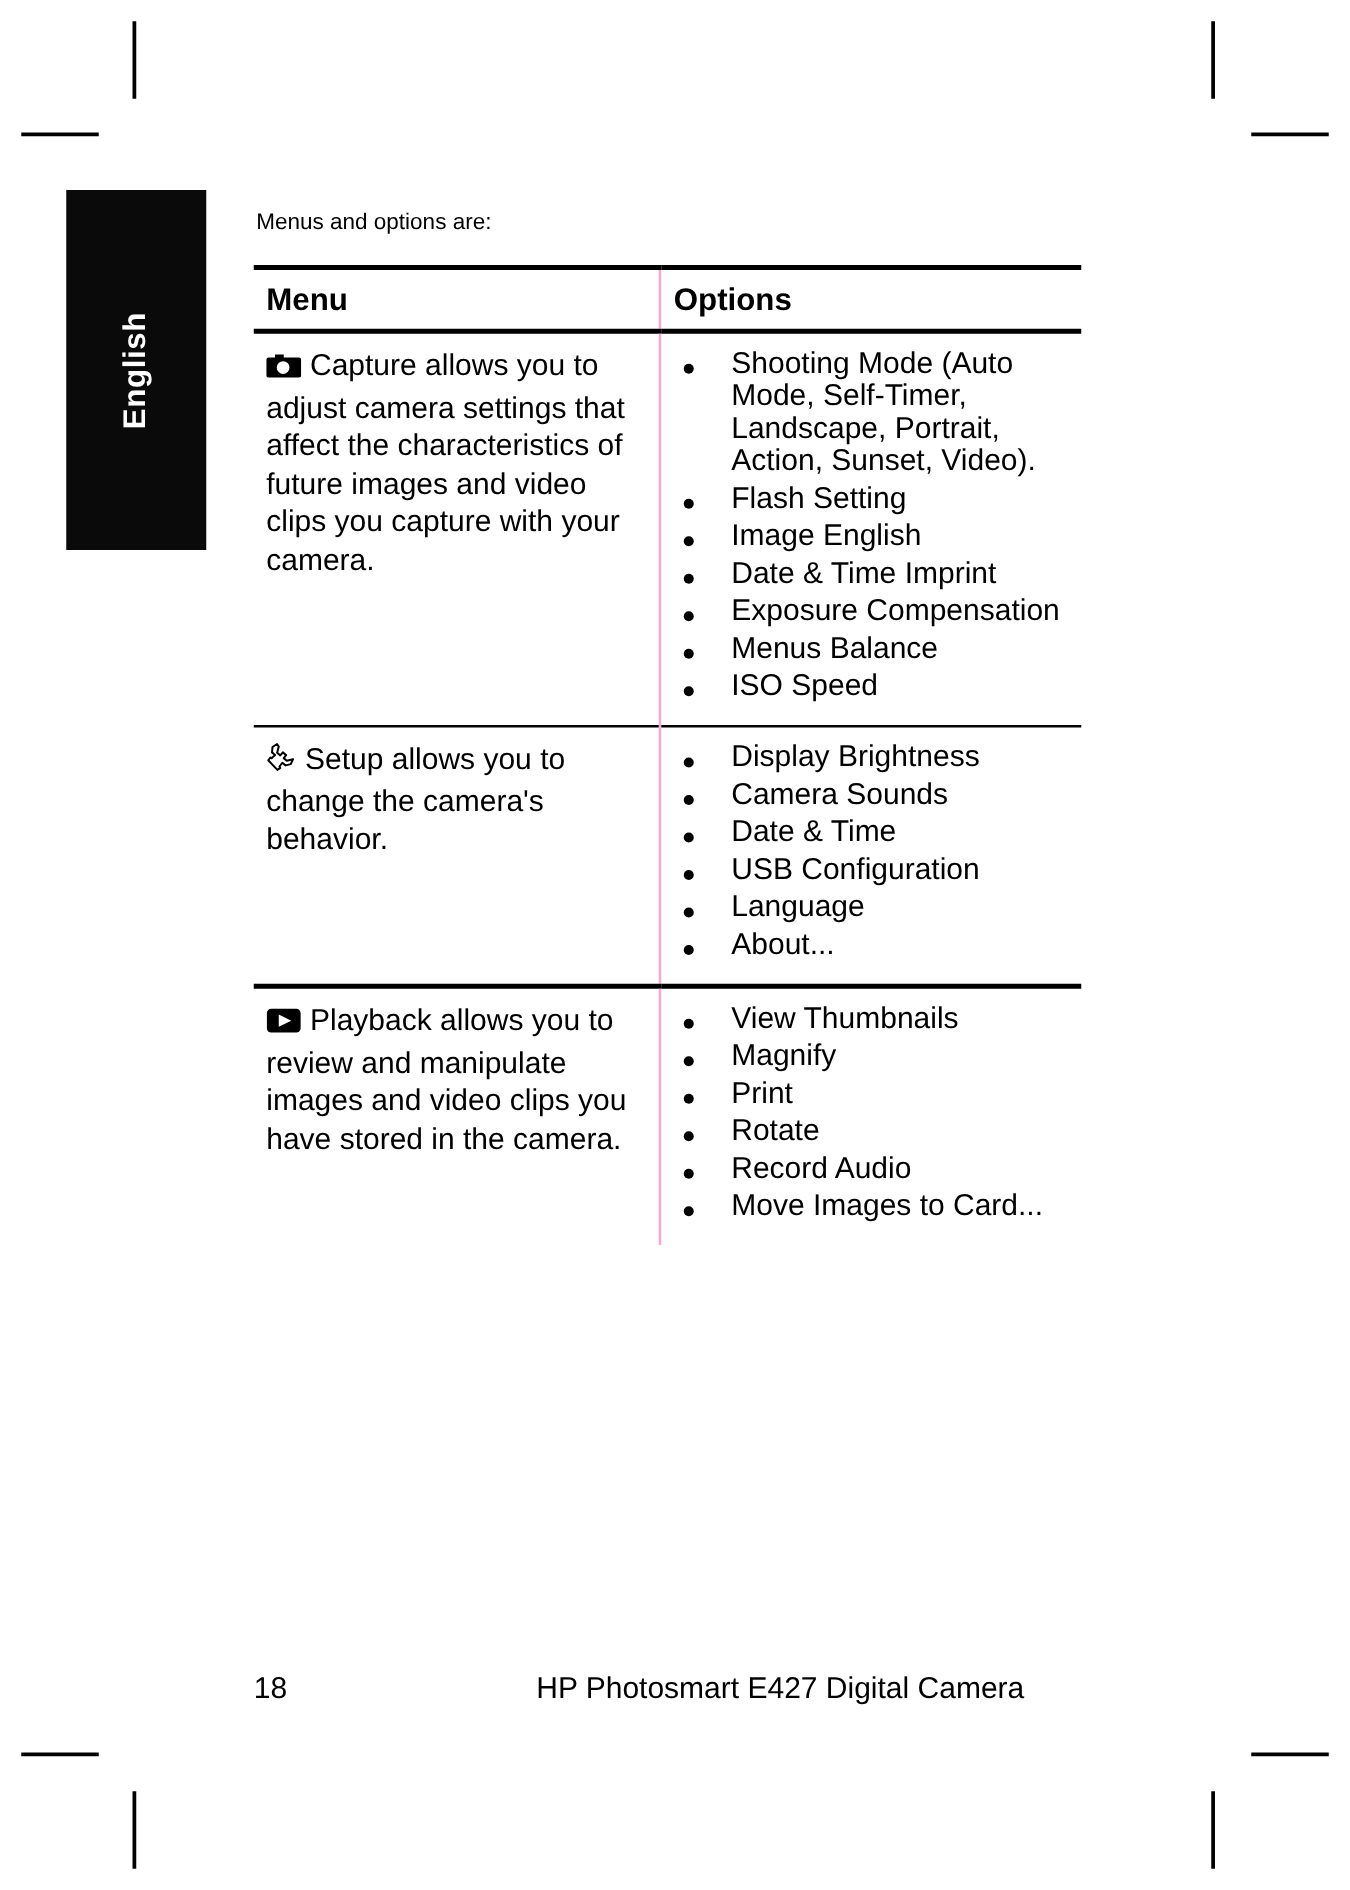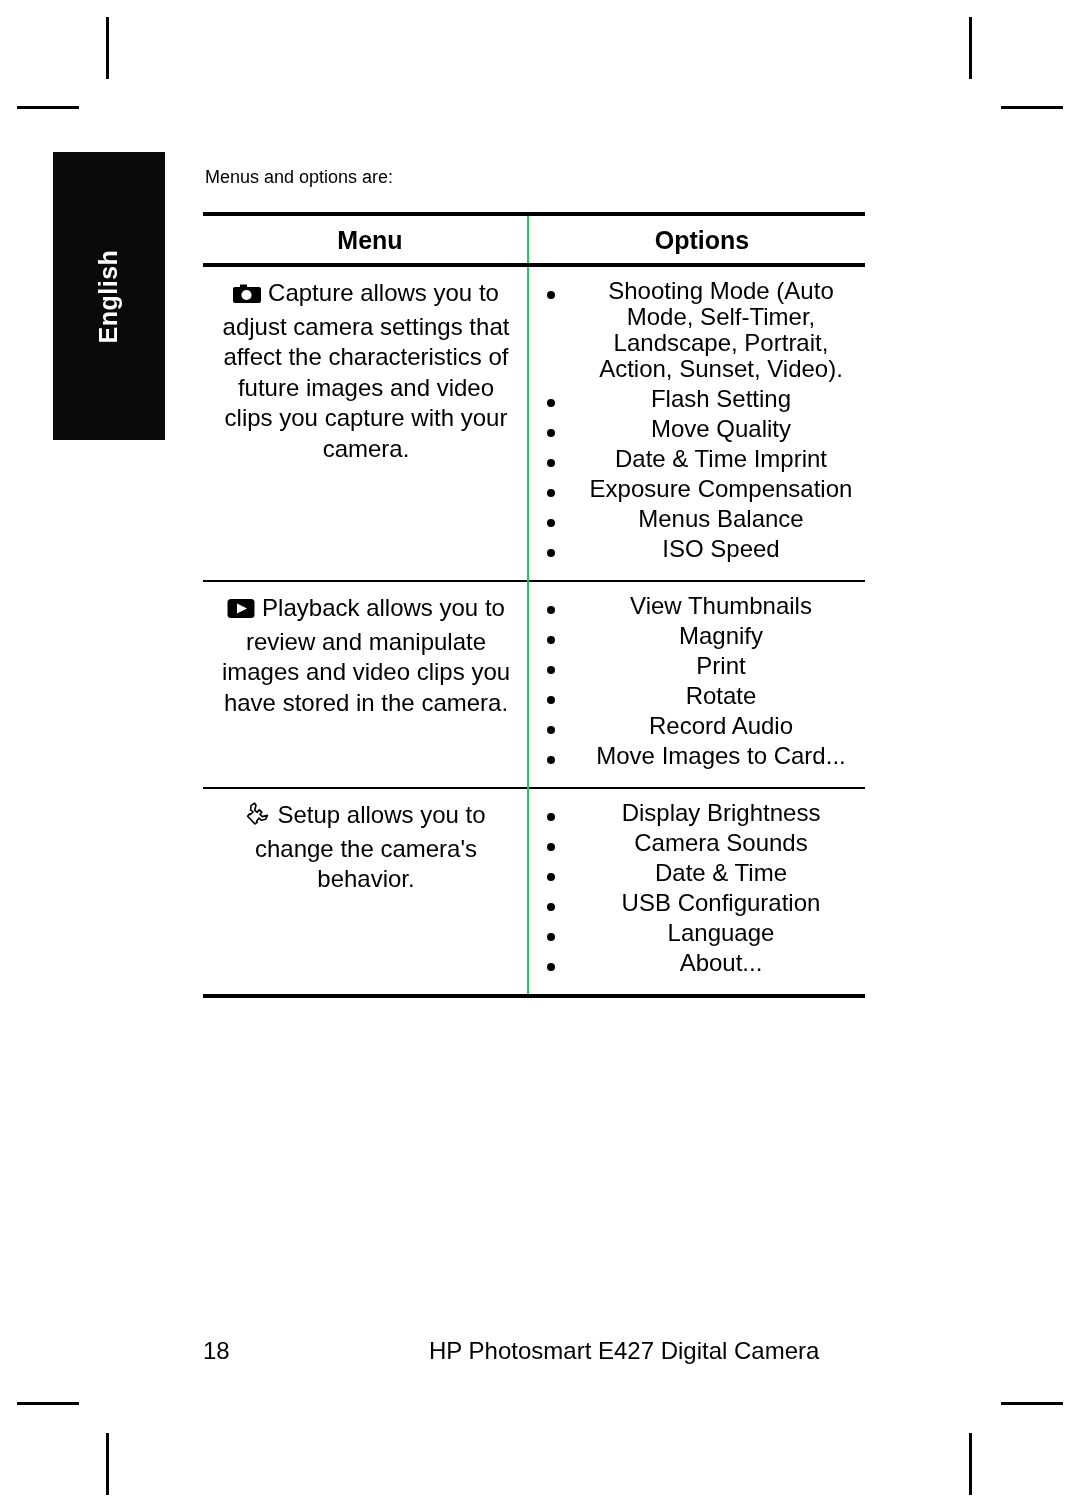--- a/index.html
+++ b/index.html
@@ -66,34 +66,34 @@
     border-collapse: collapse;
     table-layout: fixed;
   }
   .menu-table col.c-menu { width: 325px; }
   .menu-table col.c-opts { width: 337px; }
 
   .menu-table th,
   .menu-table td {
     vertical-align: top;
     padding: 0;
-    text-align: center;
+    text-align: left;
   }
 
   .menu-table thead th {
     border-top: 4px solid #000;
     border-bottom: 4px solid #000;
     font-size: 25px;
     font-weight: bold;
     padding: 9px 0 8px 10px;
     line-height: 30px;
   }
   .menu-table thead th.col-opts,
   .menu-table tbody td.col-opts {
-    border-left: 2px solid #22c55e;
+    border-left: 2px solid #f9a8d4;
   }
 
   .menu-table tbody td {
     padding: 11px 8px 14px 10px;
     font-size: 24px;
     line-height: 30.5px;
   }
   .menu-table tbody tr.sep td { border-top: 2px solid #000; }
   .menu-table tbody tr.last td { border-bottom: 4px solid #000; }
 
@@ -191,25 +191,47 @@
               <path d="M2 4 h5 V1.5 h7 V4 h12 a2 2 0 0 1 2 2 v12 a2 2 0 0 1 -2 2 H2 a2 2 0 0 1 -2 -2 V6 a2 2 0 0 1 2 -2 z" fill="#000"></path>
               <circle cx="13.5" cy="12" r="5.1" fill="#fff"></circle>
             </svg>
           </span><span class="menu-name">Capture</span><span> allows you to adjust camera settings that affect the characteristics of future images and video clips you capture with your camera.</span>
         </span>
       </td>
       <td class="col-opts">
         <ul class="opts">
           <li><span class="bullet"></span><span>Shooting Mode (Auto Mode, Self-Timer, Landscape, Portrait, Action, Sunset, Video).</span></li>
           <li><span class="bullet"></span><span>Flash Setting</span></li>
-          <li><span class="bullet"></span><span>Move Quality</span></li>
+          <li><span class="bullet"></span><span>Image English</span></li>
           <li><span class="bullet"></span><span>Date &amp; Time Imprint</span></li>
           <li><span class="bullet"></span><span>Exposure Compensation</span></li>
           <li><span class="bullet"></span><span>Menus Balance</span></li>
           <li><span class="bullet"></span><span>ISO Speed</span></li>
+        </ul>
+      </td>
+    </tr>
+
+    <tr class="sep last">
+      <td class="col-menu">
+        <span class="menu-cell-text">
+          <span class="icon-inline">
+            <svg width="24" height="24" viewBox="0 0 24 24" aria-hidden="true">
+              <path d="M8.6 1.2 L5.0 3.6 L4.6 7.9 L7.1 10.0 L4.2 12.6 L3.3 12.0 L1.6 14.2 L8.9 21.9 L11.2 20.3 L10.6 19.2 L12.9 16.2 L15.5 18.3 L19.6 17.3 L21.4 13.4 L16.4 14.6 L14.0 12.5 L15.9 10.1 L13.3 7.9 L11.2 10.3 L8.7 8.2 L10.0 3.3 Z" fill="none" stroke="#000" stroke-width="1.6" stroke-linejoin="round"></path>
+            </svg>
+          </span><span class="menu-name">Setup</span><span> allows you to change the camera's behavior.</span>
+        </span>
+      </td>
+      <td class="col-opts">
+        <ul class="opts">
+          <li><span class="bullet"></span><span>Display Brightness</span></li>
+          <li><span class="bullet"></span><span>Camera Sounds</span></li>
+          <li><span class="bullet"></span><span>Date &amp; Time</span></li>
+          <li><span class="bullet"></span><span>USB Configuration</span></li>
+          <li><span class="bullet"></span><span>Language</span></li>
+          <li><span class="bullet"></span><span>About...</span></li>
         </ul>
       </td>
     </tr>
 
     <tr class="sep">
       <td class="col-menu">
         <span class="menu-cell-text">
           <span class="icon-inline">
             <svg width="28" height="21" viewBox="0 0 28 21" aria-hidden="true">
               <rect x="0.5" y="1" width="27" height="19" rx="3.5" fill="#000"></rect>
@@ -223,41 +245,19 @@
           <li><span class="bullet"></span><span>View Thumbnails</span></li>
           <li><span class="bullet"></span><span>Magnify</span></li>
           <li><span class="bullet"></span><span>Print</span></li>
           <li><span class="bullet"></span><span>Rotate</span></li>
           <li><span class="bullet"></span><span>Record Audio</span></li>
           <li><span class="bullet"></span><span>Move Images to Card...</span></li>
         </ul>
       </td>
     </tr>
 
-    <tr class="sep last">
-      <td class="col-menu">
-        <span class="menu-cell-text">
-          <span class="icon-inline">
-            <svg width="24" height="24" viewBox="0 0 24 24" aria-hidden="true">
-              <path d="M8.6 1.2 L5.0 3.6 L4.6 7.9 L7.1 10.0 L4.2 12.6 L3.3 12.0 L1.6 14.2 L8.9 21.9 L11.2 20.3 L10.6 19.2 L12.9 16.2 L15.5 18.3 L19.6 17.3 L21.4 13.4 L16.4 14.6 L14.0 12.5 L15.9 10.1 L13.3 7.9 L11.2 10.3 L8.7 8.2 L10.0 3.3 Z" fill="none" stroke="#000" stroke-width="1.6" stroke-linejoin="round"></path>
-            </svg>
-          </span><span class="menu-name">Setup</span><span> allows you to change the camera's behavior.</span>
-        </span>
-      </td>
-      <td class="col-opts">
-        <ul class="opts">
-          <li><span class="bullet"></span><span>Display Brightness</span></li>
-          <li><span class="bullet"></span><span>Camera Sounds</span></li>
-          <li><span class="bullet"></span><span>Date &amp; Time</span></li>
-          <li><span class="bullet"></span><span>USB Configuration</span></li>
-          <li><span class="bullet"></span><span>Language</span></li>
-          <li><span class="bullet"></span><span>About...</span></li>
-        </ul>
-      </td>
-    </tr>
-
   </tbody>
 </table>
 
 <div class="footer">
   <span class="pagenum">18</span>
   <span class="doctitle">HP Photosmart E427 Digital Camera</span>
 </div>
 
 </body></html>

